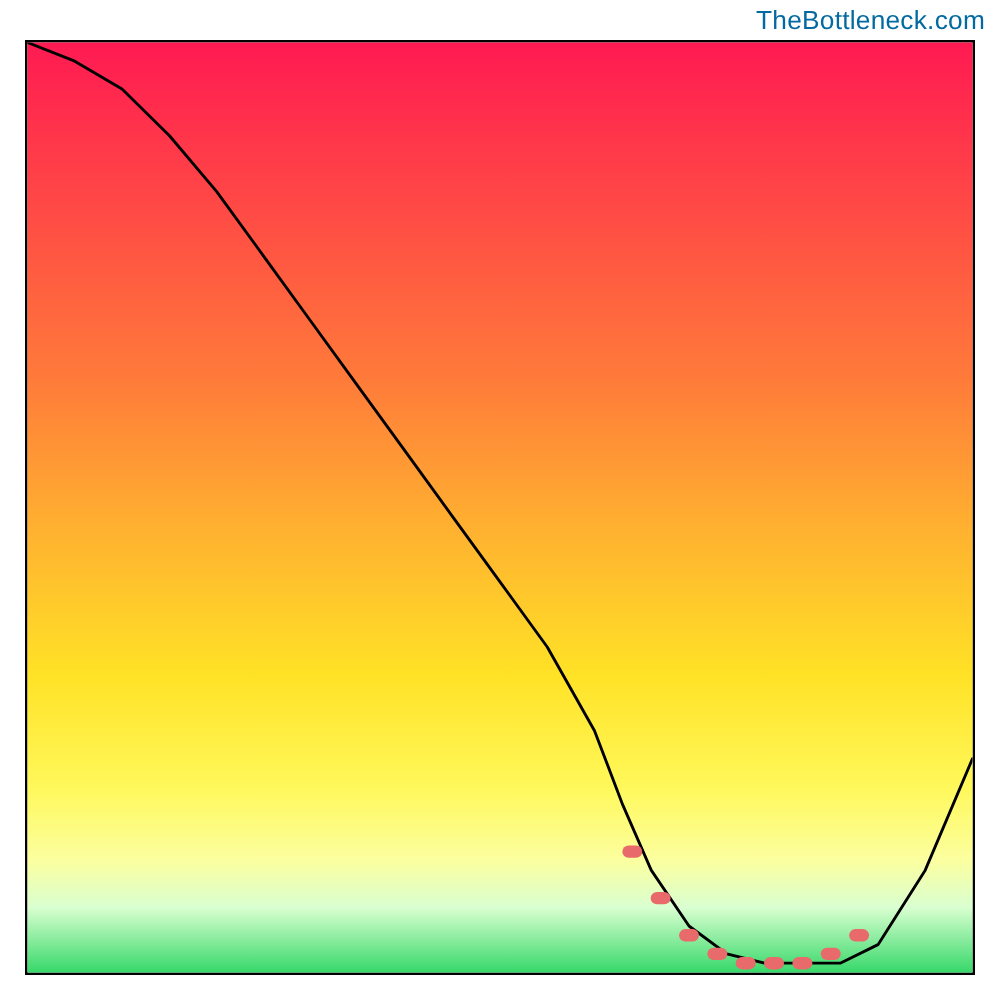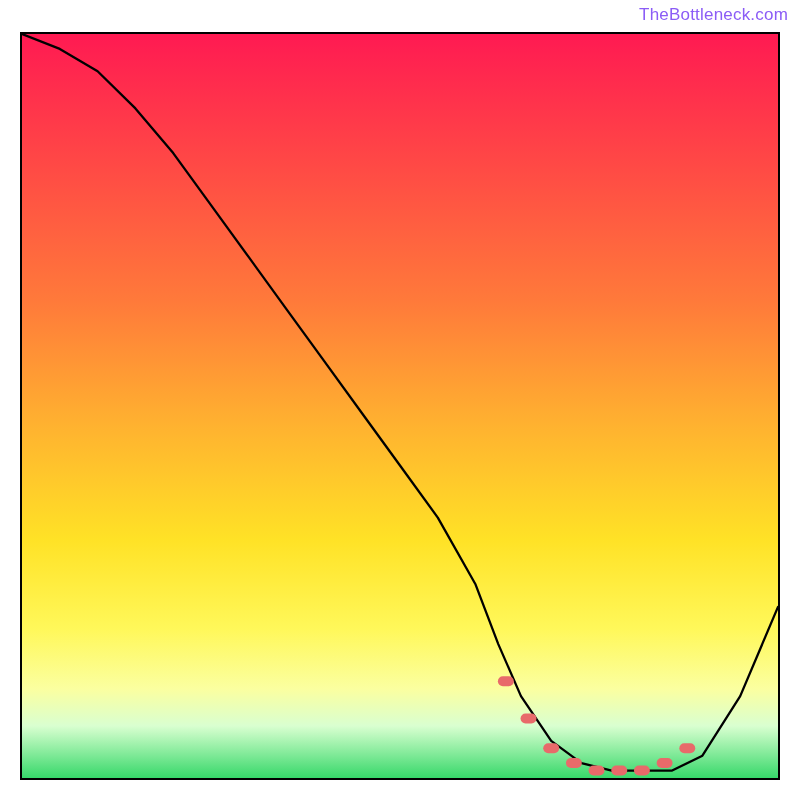--- a/index.html
+++ b/index.html
@@ -13,22 +13,22 @@
   }
   .container {
     position: relative;
     width: 800px;
     height: 800px;
   }
   .watermark {
     position: absolute;
     top: 5px;
     right: 12px;
-    font-size: 17px;
-    color: #8b5cf6;
+    font-size: 21px;
+    color: #0369a1;
     font-weight: 500;
     letter-spacing: 0.2px;
     z-index: 10;
   }
   .plot-frame {
     position: absolute;
     left: 20px;
     top: 32px;
     width: 760px;
     height: 748px;

